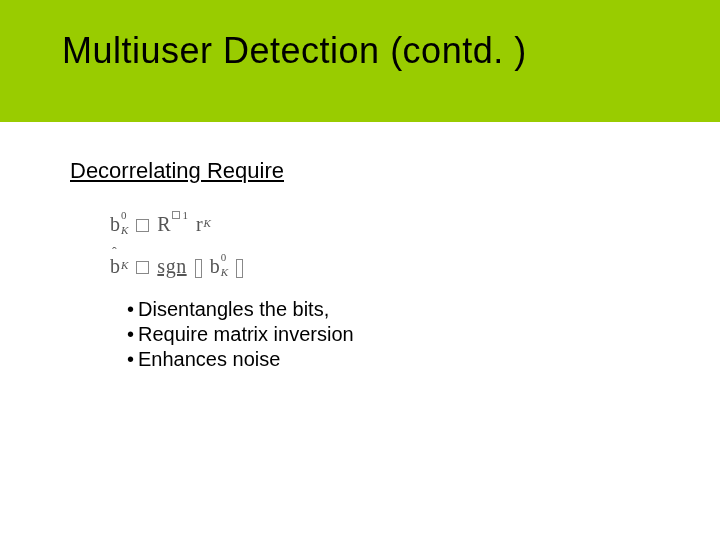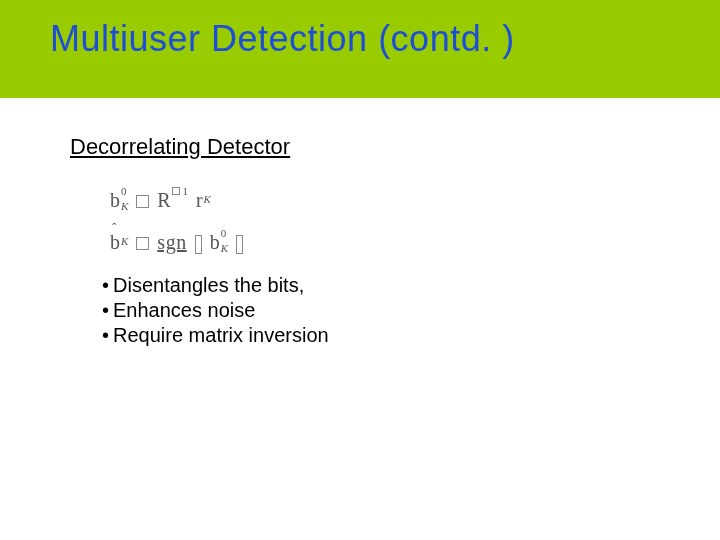--- a/index.html
+++ b/index.html
@@ -12,24 +12,24 @@
     color: #000000;
     overflow: hidden;
   }
   .title-bar {
     background: #99cc00;
     width: 100%;
     box-sizing: border-box;
     padding: 18px 20px 38px 50px;
   }
   .title-bar h1 {
-    margin: 0;
+    margin: 12px;
     font-size: 36px;
     font-weight: 400;
-    color: #1d4ed8;
+    color: #000000;
     letter-spacing: 0.5px;
   }
   .content {
     padding: 36px 70px 0 70px;
   }
   .section-heading {
     font-size: 22px;
     font-weight: 400;
     text-decoration: underline;
     margin: 0 0 30px 0;
@@ -74,36 +74,36 @@
     position: relative; top: 1px;
   }
   .thin-box {
     display: inline-block;
     width: 5px; height: 17px;
     border: 1px solid #888;
     position: relative; top: 2px;
   }
   .sgn { font-family: "Times New Roman", serif; letter-spacing: 0.5px; text-decoration: underline; }
   .bullets {
-    margin: 10px 0 0 32px;
+    margin: 10px 0 0 57px;
     font-size: 20px;
   }
   .bullets .line { margin: 2px 0; }
   .bullets .dot { margin-right: 4px; }
 </style>
 </head>
 <body>
 
 <div class="title-bar">
   <h1>Multiuser Detection (contd. )</h1>
 </div>
 
 <div class="content">
 
-  <div class="section-heading">Decorrelating Detector</div>
+  <div class="section-heading">Decorrelating Require</div>
 
   <div class="equations">
 
     <div class="eq-row">
       <span class="term">
         <span class="base">b</span>
         <span class="supsub">
           <span class="top">0</span>
           <span class="bot">K</span>
         </span>
@@ -145,20 +145,20 @@
       <span class="thin-box"></span>
     </div>
 
   </div>
 
   <div class="bullets">
     <div class="line">
       <span class="dot">•</span><span>Disentangles the bits,</span>
     </div>
     <div class="line">
-      <span class="dot">•</span><span>Enhances noise</span>
+      <span class="dot">•</span><span>Require matrix inversion</span>
     </div>
     <div class="line">
-      <span class="dot">•</span><span>Require matrix inversion</span>
+      <span class="dot">•</span><span>Enhances noise</span>
     </div>
   </div>
 
 </div>
 
 </body></html>

